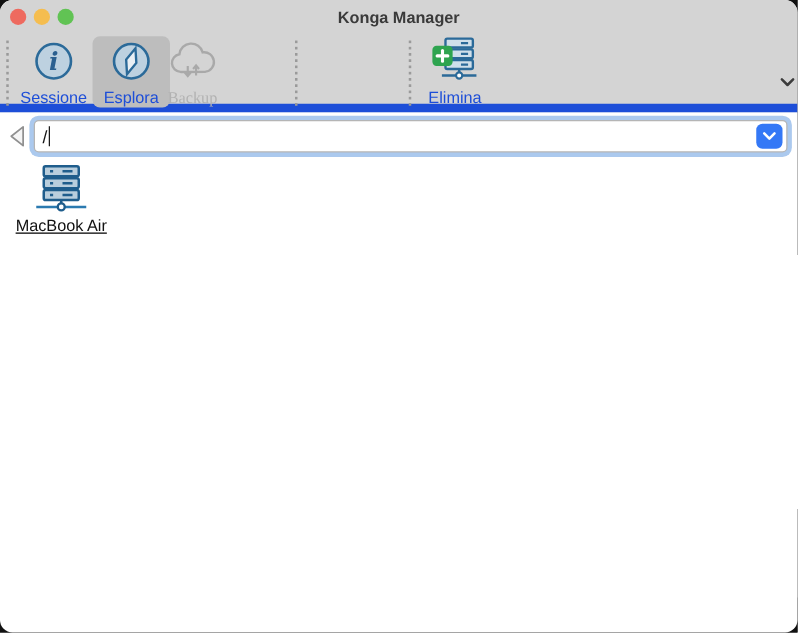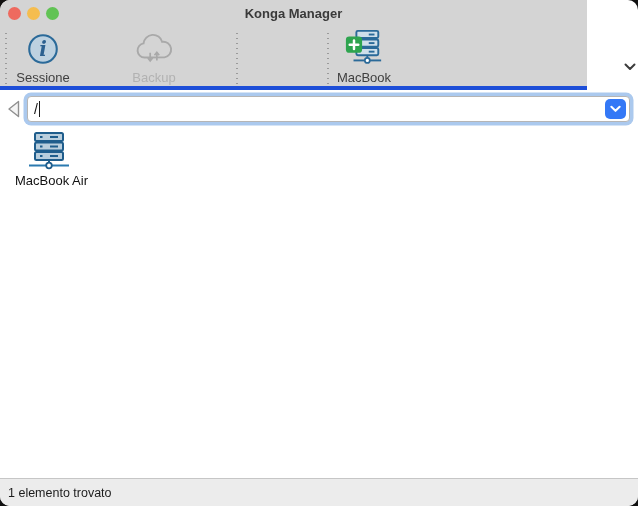--- a/index.html
+++ b/index.html
@@ -2,51 +2,51 @@
 <html><head>
 <meta charset="utf-8">
 <style>
   * { margin:0; padding:0; box-sizing:border-box; }
   html,body { width:638px; height:506px; background:#111; font-family:"Liberation Sans", sans-serif; }
   .window {
     position:absolute; left:0; top:0; width:638px; height:506px;
     border-radius:10px; overflow:hidden; background:#fff;
   }
   
-  .chrome { position:absolute; left:0; top:0; width:587px; height:90px;
-    background:#d4d4d4; border-bottom:4px solid #1d4ed8; }
+  .chrome { position:absolute; left:0; top:0; width:638px; height:90px;
+    background:#d4d4d4; border-bottom:7px solid #1d4ed8; }
   .titlebar { position:absolute; left:0; top:0; width:100%; height:26px; }
   .lights { position:absolute; left:8px; top:7px; display:flex; gap:6px; }
   .light { width:13px; height:13px; border-radius:50%; }
   .title { position:absolute; left:0; right:0; top:0; height:26px; line-height:27px;
     text-align:center; font-size:13px; font-weight:bold; color:#3a3a3a; }
   .toolbar { position:absolute; left:0; top:26px; width:638px; height:63px; }
   .tb-btn { position:absolute; top:3px; height:57px; display:flex; flex-direction:column;
     align-items:center; justify-content:flex-start; border-radius:6px; }
   .tb-btn .ic { height:40px; display:flex; align-items:center; justify-content:center; }
-  .tb-label { font-size:13px; color:#404040; margin-top:1px; white-space:nowrap; }
+  .tb-label { font-size:13px; color:#1d4ed8; margin-top:1px; white-space:nowrap; }
   .tb-btn.selected { background:#bdbdbd; }
-  .tb-btn.disabled .tb-label { color:#b2b2b2; }
+  .tb-btn.disabled .tb-label { color:#b2b2b2;font-family:Liberation Serif, serif; }
   .tb-sep { position:absolute; top:5px; width:2px; height:54px;
     background-image:radial-gradient(circle, #9a9a9a 1px, rgba(0,0,0,0) 1.1px);
     background-size:2px 5px; background-repeat:repeat-y; }
   .tb-chevron { position:absolute; }
   
   .navbar { position:absolute; left:0; top:90px; width:638px; height:40px; background:#fff; }
   .back-btn { position:absolute; left:6px; top:9px; width:18px; height:20px; }
   .combo { position:absolute; left:27px; top:6px; width:603px; height:26px;
     background:#fff; border:1px solid #b5b5b5; border-radius:4px;
     box-shadow:0 0 0 3.5px #abc9ee; display:flex; align-items:center; padding-left:6px; }
   .combo-text { font-size:14px; color:#111; }
   .caret { display:inline-block; width:1.5px; height:16px; background:#1a1a1a; margin-left:1px; }
   .combo-drop { position:absolute; right:3px; top:2px; width:21px; height:20px;
     background:#3478f6; border-radius:5px; display:flex; align-items:center; justify-content:center; }
   
   .content { position:absolute; left:0; top:130px; width:638px; height:348px; background:#fff; }
-  .file-item { position:absolute; left:10px; top:1px; width:78px; text-align:right; }
+  .file-item { position:absolute; left:10px; top:1px; width:78px; text-align:center;text-decoration:underline; }
   .file-item .ic { display:flex; justify-content:center; }
   .file-label { margin-top:2px; font-size:13px; line-height:15px; color:#111; }
   
   .statusbar { position:absolute; left:0; top:478px; width:638px; height:28px;
     background:#ececec; border-top:1px solid #c6c6c6; display:flex; align-items:center;
     padding-left:8px; }
   .status-text { font-size:12.5px; color:#1c1c1c; }
 </style>
 </head>
 <body>
@@ -70,20 +70,29 @@
       <div class="tb-btn" style="left:14px;width:58px">
         <span class="ic">
           <svg width="38" height="38" viewBox="0 0 40 40">
             <circle cx="20" cy="20" r="14.5" fill="#bdd1e0" stroke="#2b6a99" stroke-width="2.2"></circle>
             <text x="20" y="27.5" text-anchor="middle" font-family="DejaVu Serif, serif" font-style="italic" font-weight="bold" font-size="21" fill="#2b6090">i</text>
           </svg>
         </span>
         <span class="tb-label">Sessione</span>
       </div>
 
+      <div class="tb-btn selected" style="left:74px;width:62px">
+        <span class="ic">
+          <svg width="38" height="38" viewBox="0 0 40 40">
+            <circle cx="20" cy="20" r="14.5" fill="#bdd1e0" stroke="#2b6a99" stroke-width="2.2"></circle>
+            <polygon points="20,8.5 24.5,20 20,31.5 15.5,20" fill="#e9eff4" stroke="#2b6a99" stroke-width="2" transform="rotate(18 20 20)"></polygon>
+          </svg>
+        </span>
+        <span class="tb-label">Esplora</span>
+      </div>
 
       <div class="tb-btn disabled" style="left:127px;width:54px">
         <span class="ic">
           <svg width="42" height="38" viewBox="0 0 44 40">
             <path d="M12 29 a7.5 7.5 0 0 1 -1 -14.9 a10 10 0 0 1 19.6 -1.6 a8 8 0 0 1 2.4 16.3 z" fill="none" stroke="#a9a9a9" stroke-width="2"></path>
             <path d="M18 24 v8 M15.5 29.5 L18 32.5 L20.5 29.5" fill="none" stroke="#a9a9a9" stroke-width="1.8"></path>
             <path d="M25 32 v-8 M22.5 26.5 L25 23.5 L27.5 26.5" fill="none" stroke="#a9a9a9" stroke-width="1.8"></path>
           </svg>
         </span>
         <span class="tb-label">Backup</span>
@@ -111,21 +120,21 @@
               <line x1="10" y1="33" x2="39" y2="33"></line>
             </g>
             <circle cx="24.5" cy="33" r="2.6" fill="#fff" stroke="#2b6a99" stroke-width="1.8"></circle>
             <rect x="2" y="8" width="17" height="17" rx="3.5" fill="#2ea44f" stroke="#1d8array-3e" stroke-width="0"></rect>
             <g stroke="#fff" stroke-width="2.6" stroke-linecap="round">
               <line x1="10.5" y1="12" x2="10.5" y2="21"></line>
                 <line x1="6" y1="16.5" x2="15" y2="16.5"></line>
             </g>
           </svg>
         </span>
-        <span class="tb-label">MacBook</span>
+        <span class="tb-label">Elimina</span>
       </div>
 
 
       <span class="tb-chevron" style="right:2px;top:31px">
         <svg width="12" height="8" viewBox="0 0 12 8">
             <polyline points="1.5,1.5 6,6 10.5,1.5" fill="none" stroke="#3c3c3c" stroke-width="2" stroke-linecap="round" stroke-linejoin="round"></polyline>
           </svg>
       </span>
     </div>
   </div>
@@ -166,17 +175,14 @@
             <line x1="23" y1="29" x2="23" y2="34.5"></line>
           </g>
           <line x1="3" y1="34.5" x2="43" y2="34.5" stroke="#2b7ab0" stroke-width="2"></line>
           <circle cx="23" cy="34.5" r="2.8" fill="#fff" stroke="#1f5d8c" stroke-width="1.8"></circle>
         </svg>
       </span>
       <div class="file-label">MacBook Air</div>
     </div>
   </div>
 
-  <div class="statusbar">
-    <span class="status-text">1 elemento trovato</span>
-  </div>
 
 </div>
 
 </body></html>

